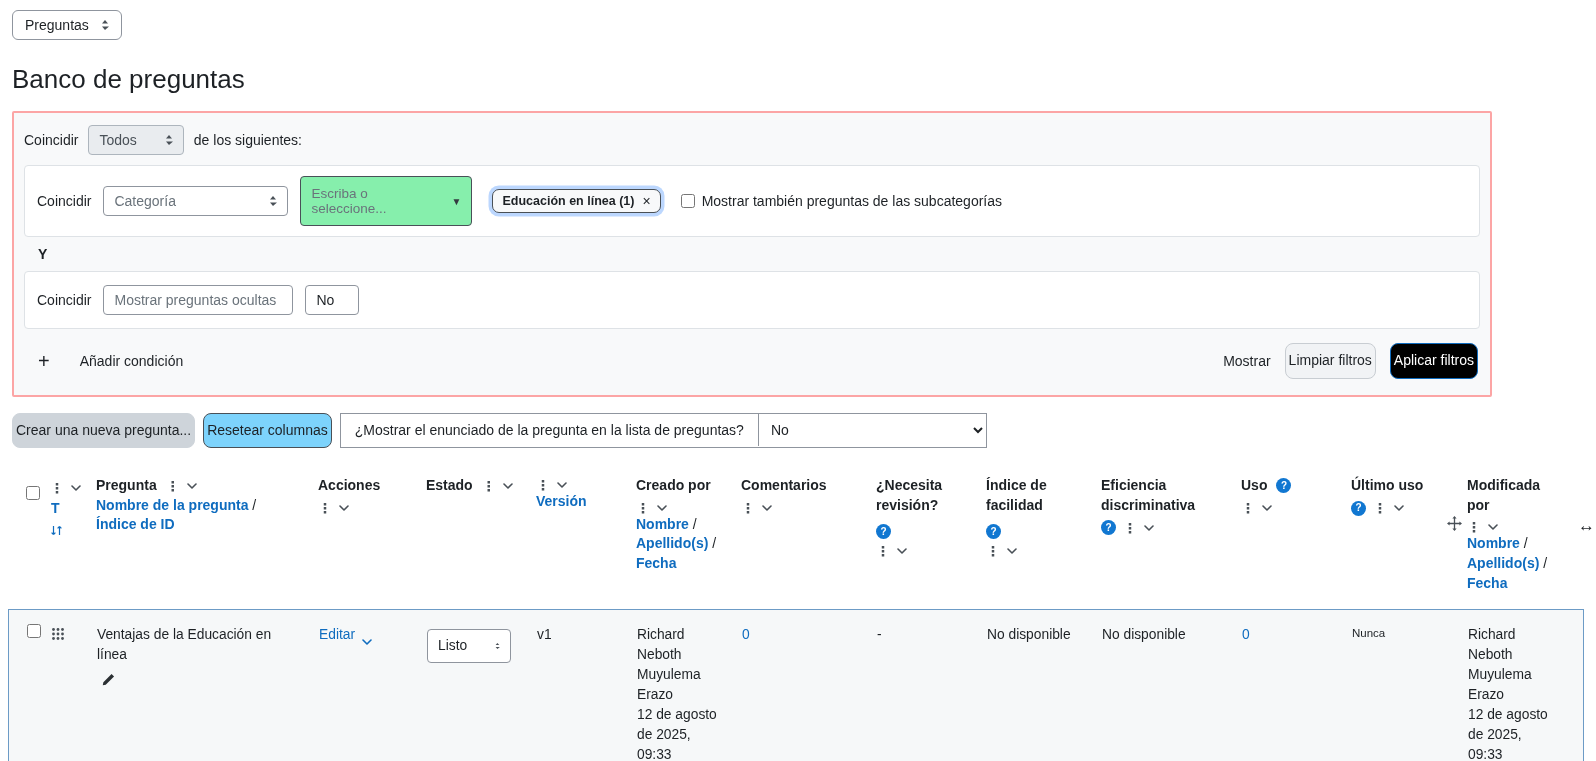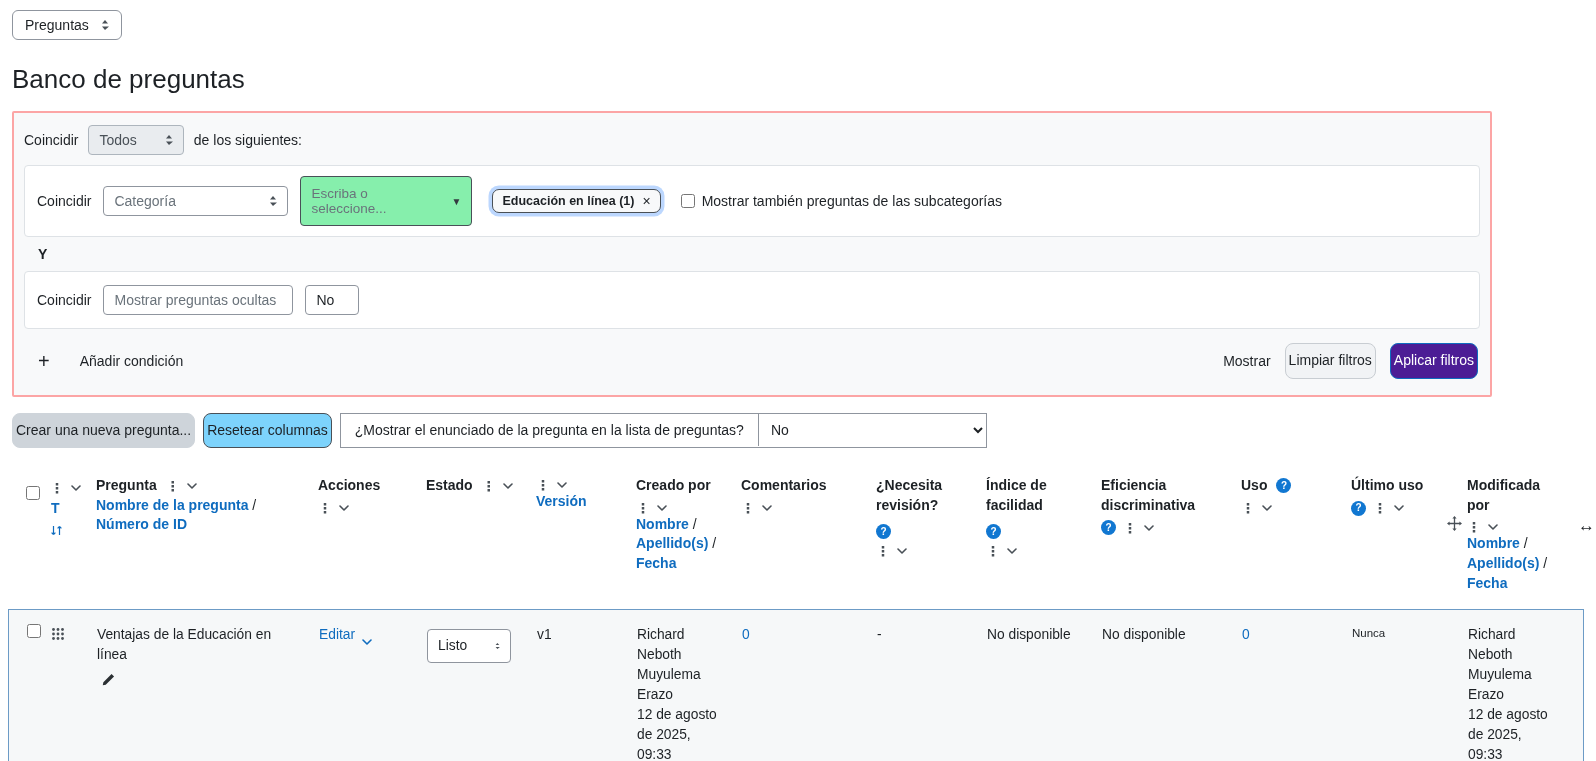--- a/index.html
+++ b/index.html
@@ -34,21 +34,21 @@
   .tag{display:inline-flex;align-items:flex-end;gap:8px;background:#f8f9fa;border:1px solid #4a5056;border-radius:7px;padding:4px 9px;font-weight:700;font-size:12.5px;box-shadow:0 0 0 3.5px rgba(13,110,253,.28);cursor:pointer;margin:0 8px}
   .tag .x{font-weight:400;font-size:14px;line-height:1;cursor:pointer;color:#1d2125}
   .chklbl{display:inline-flex;align-items:center;gap:7px;cursor:pointer}
   .card-foot{display:flex;align-items:center;gap:12px;padding:14px 12px 16px}
   .addcond{display:inline-flex;align-items:center;gap:30px;cursor:pointer;padding-left:12px}
   .plus{font-size:20px;font-weight:400;line-height:1}
   .foot-right{margin-left:auto;display:flex;align-items:center;gap:14px}
 
   
   .btn{font-family:inherit;font-size:14px;border-radius:8px;padding:7px 3px;border:1px solid transparent;cursor:pointer;line-height:1.4;white-space:nowrap}
-  .btn-primary{background:#4c1d95;border-color:#0f6cbf;color:#fff}
+  .btn-primary{background:#000000;border-color:#0f6cbf;color:#fff}
   .btn-light{background:#f1f3f5;border-color:#c8cdd2;color:#1d2125}
   .btn-secondary{background:#ced4da;border-color:#ced4da;color:#1d2125}
   .btn-outline{background:#7dd3fc;border-color:#495057;color:#1d2125}
 
   
   .toolbar{display:flex;align-items:stretch;gap:8px;margin:16px 12px 0}
   .qtext-group{display:flex;align-items:center;border:1px solid #8f959e;background:#fff}
   .qtext-group .lbl{padding:0 14px;white-space:nowrap}
   .qtext-group select{font-family:inherit;font-size:14px;border:none;border-left:1px solid #8f959e;padding:7px 8px;width:228px;background:#fff;color:#1d2125}
 
@@ -196,21 +196,21 @@
       <div class="hline">
         <span>Pregunta</span>
         <span class="inline-icons">
           <span class="dots">⋮</span>
           <svg class="chev" width="10" height="6" viewBox="0 0 10 6">
               <path d="M1 1l4 4 4-4"></path>
             </svg>
         </span>
       </div>
       <div class="sub"><a>Nombre de la pregunta</a> <span class="sep">/</span></div>
-      <div class="sub"><a>Número de ID</a></div>
+      <div class="sub"><a>Índice de ID</a></div>
     </div>
 
     <div class="th">
       <div>Acciones</div>
       <div class="iconrow">
         <span class="dots">⋮</span>
         <svg class="chev" width="10" height="6" viewBox="0 0 10 6">
             <path d="M1 1l4 4 4-4"></path>
           </svg>
       </div>

